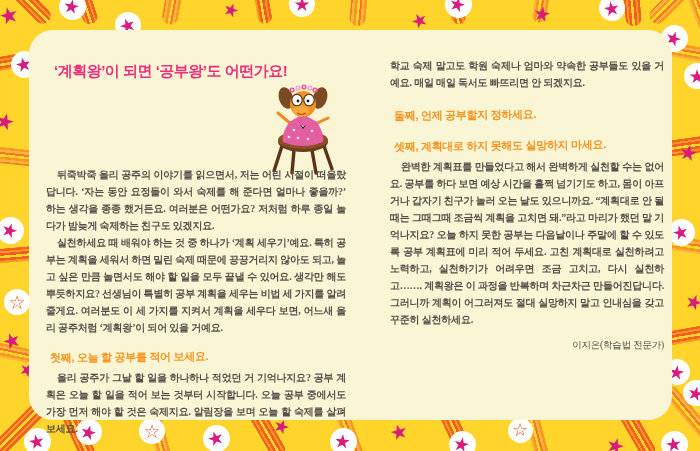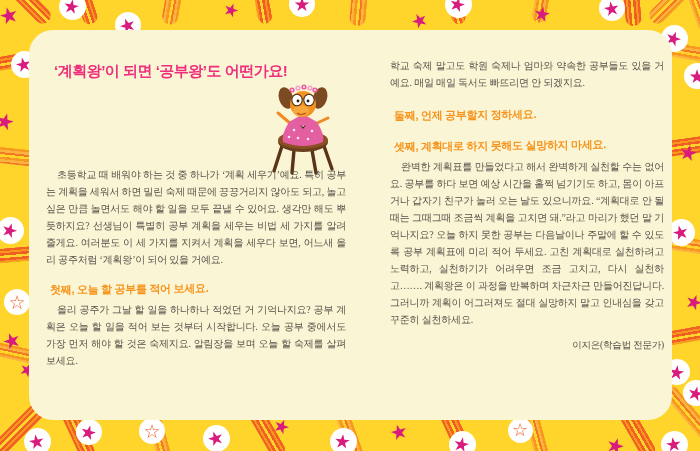--- a/index.html
+++ b/index.html
@@ -22,21 +22,21 @@
       background:#faf5d4;border-radius:24px;z-index:2;}
 
   .col{position:absolute;}
   #col-left{left:17px;top:0;width:300px;}
   #col-right{left:361px;top:27px;width:274px;}
 
   .title{position:absolute;left:8px;top:32px;width:292px;
       font-size:15px;font-weight:bold;letter-spacing:-0.5px;white-space:nowrap;}
 
   .bodytext{font-family:"Liberation Serif",serif;font-size:10px;line-height:17px;
-      text-align:justify;letter-spacing:-0.2px;margin:0;}
+      text-align:justify;letter-spacing:-0.2px;margin:0;font-weight:bold;}
   .indent{text-indent:11px;}
   #left-body{position:absolute;left:0;top:136px;width:300px;}
 
   .subhead{font-size:11px;font-weight:bold;letter-spacing:-0.3px;
       margin:13px 0 5px 4px;transform:rotate(-0.6deg);}
   #col-right .subhead{margin-top:16px;}
 
   .author{font-family:"Liberation Serif",serif;font-size:9.5px;text-align:right;
       margin-top:11px;letter-spacing:-0.2px;}
 
@@ -205,21 +205,22 @@
           <circle cx="48" cy="10" r="2.6" fill="#e85d9f"></circle>
           <circle cx="25" cy="10" r="0.9" fill="#fff"></circle>
             <circle cx="31" cy="8" r="0.9" fill="#fff"></circle>
           <circle cx="37" cy="7" r="0.9" fill="#fff"></circle>
             <circle cx="43" cy="8" r="0.9" fill="#fff"></circle>
           <circle cx="48" cy="10" r="0.9" fill="#fff"></circle>
         </g>
       </svg>
 
       <div id="left-body">
-        <p class="bodytext indent" style="color: rgb(85, 80, 74);">초등학교 때 배워야 하는 것 중 하나가 ‘계획 세우기’예요. 특히 공부는 계획을 세워서 하면 밀린 숙제 때문에 끙끙거리지 않아도 되고, 놀고 싶은 만큼 놀면서도 해야 할 일을 모두 끝낼 수 있어요. 생각만 해도 뿌듯하지요? 선생님이 특별히 공부 계획을 세우는 비법 세 가지를 알려 줄게요. 여러분도 이 세 가지를 지켜서 계획을 세우다 보면, 어느새 올리 공주처럼 ‘계획왕’이 되어 있을 거예요.</p>
+        <p class="bodytext indent" style="color: rgb(85, 80, 74);">뒤죽박죽 올리 공주의 이야기를 읽으면서, 저는 어린 시절이 떠올랐답니다. ‘자는 동안 요정들이 와서 숙제를 해 준다면 얼마나 좋을까?’ 하는 생각을 종종 했거든요. 여러분은 어떤가요? 저처럼 하루 종일 놀다가 밤늦게 숙제하는 친구도 있겠지요.</p>
+        <p class="bodytext indent" style="color: rgb(85, 80, 74);">실천하세요 때 배워야 하는 것 중 하나가 ‘계획 세우기’예요. 특히 공부는 계획을 세워서 하면 밀린 숙제 때문에 끙끙거리지 않아도 되고, 놀고 싶은 만큼 놀면서도 해야 할 일을 모두 끝낼 수 있어요. 생각만 해도 뿌듯하지요? 선생님이 특별히 공부 계획을 세우는 비법 세 가지를 알려 줄게요. 여러분도 이 세 가지를 지켜서 계획을 세우다 보면, 어느새 올리 공주처럼 ‘계획왕’이 되어 있을 거예요.</p>
         <div class="subhead" style="color: rgb(247, 148, 29);">첫째, 오늘 할 공부를 적어 보세요.</div>
         <p class="bodytext indent" style="color: rgb(85, 80, 74);">올리 공주가 그날 할 일을 하나하나 적었던 거 기억나지요? 공부 계획은 오늘 할 일을 적어 보는 것부터 시작합니다. 오늘 공부 중에서도 가장 먼저 해야 할 것은 숙제지요. 알림장을 보며 오늘 할 숙제를 살펴보세요.</p>
       </div>
     </div>
 
     <div class="col" id="col-right">
       <p class="bodytext" style="color: rgb(85, 80, 74);">학교 숙제 말고도 학원 숙제나 엄마와 약속한 공부들도 있을 거예요. 매일 매일 독서도 빠뜨리면 안 되겠지요.</p>
       <div class="subhead" style="color: rgb(247, 148, 29);">둘째, 언제 공부할지 정하세요.</div>
       <div class="subhead" style="color: rgb(247, 148, 29);">셋째, 계획대로 하지 못해도 실망하지 마세요.</div>
       <p class="bodytext indent" style="color: rgb(85, 80, 74);">완벽한 계획표를 만들었다고 해서 완벽하게 실천할 수는 없어요. 공부를 하다 보면 예상 시간을 훌쩍 넘기기도 하고, 몸이 아프거나 갑자기 친구가 놀러 오는 날도 있으니까요. “계획대로 안 될 때는 그때그때 조금씩 계획을 고치면 돼.”라고 마리가 했던 말 기억나지요? 오늘 하지 못한 공부는 다음날이나 주말에 할 수 있도록 공부 계획표에 미리 적어 두세요. 고친 계획대로 실천하려고 노력하고, 실천하기가 어려우면 조금 고치고, 다시 실천하고……. 계획왕은 이 과정을 반복하며 차근차근 만들어진답니다. 그러니까 계획이 어그러져도 절대 실망하지 말고 인내심을 갖고 꾸준히 실천하세요.</p>

